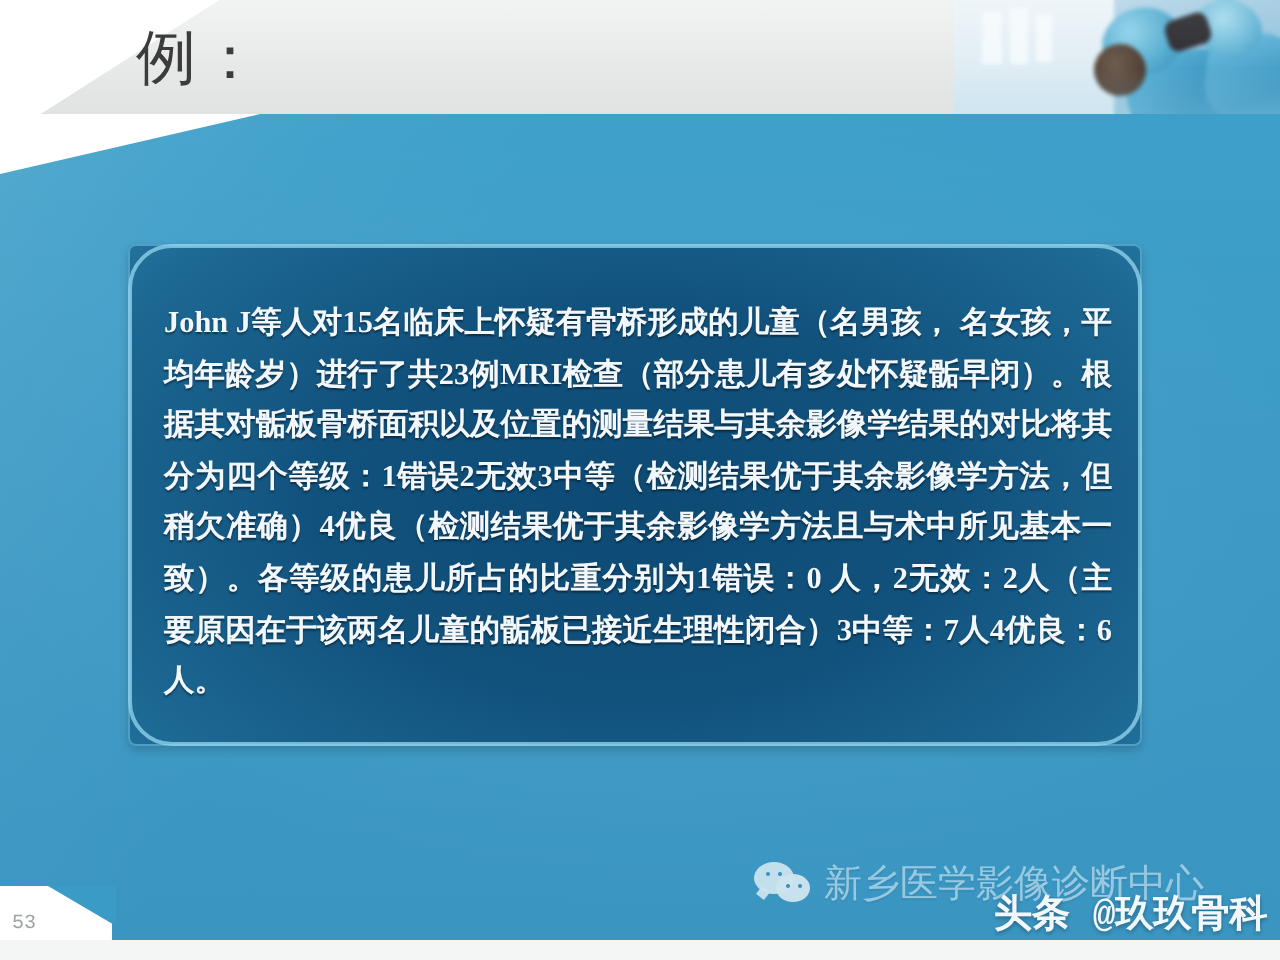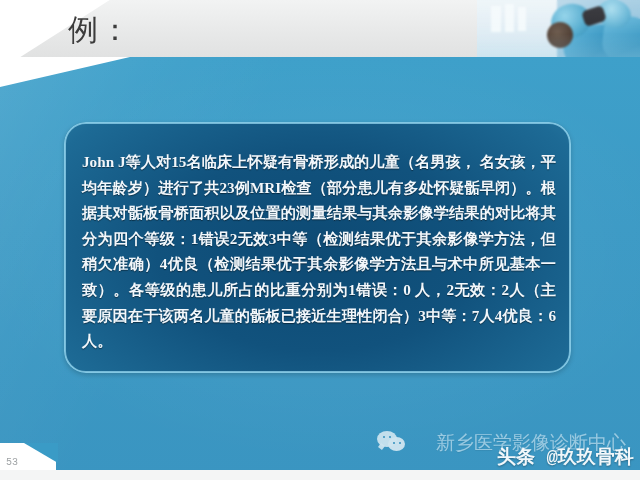--- a/index.html
+++ b/index.html
@@ -142,21 +142,21 @@
     left: 0; top: 0;
     width: 640px; height: 423px;
     background: linear-gradient(118deg, rgba(255,255,255,0.10) 0%, rgba(255,255,255,0.03) 18%, rgba(255,255,255,0) 34%);
   }
 
   
   .panel {
     position: absolute;
     left: 64px; top: 122px;
     width: 507px; height: 251px;
-    border-radius: 22px;
+    border-radius: 4px;
     background:
       radial-gradient(ellipse 420px 260px at 50% 52%, #0d4a74 0%, #11527d 38%, #1d6a95 72%, #3790b6 100%);
     box-shadow: 0 0 0 1px rgba(120,200,230,0.55) inset,
                 0 2px 5px rgba(0,0,0,0.18);
     overflow: hidden;
   }
   .panel-border {
     position: absolute;
     left: 0; top: 0; right: 0; bottom: 0;
     border-radius: 22px;
@@ -227,21 +227,20 @@
   .wechat-icon .e3 { left: 16px; top: 12px; }
   .wechat-icon .e4 { left: 22px; top: 12px; }
   .wechat-text {
     font-size: 19px;
     line-height: 24px;
     color: #d8ecf6;
     font-family: "DejaVu Sans", "Liberation Sans", sans-serif;
     white-space: nowrap;
     opacity: .8;
     text-shadow: 0 1px 1px rgba(0,0,0,.12);
-    margin-left: 24px;
   }
 
   .toutiao-mark {
     position: absolute;
     left: 497px; top: 447px;
     font-size: 19px;
     line-height: 22px;
     font-weight: bold;
     color: #ffffff;
     font-family: Liberation Mono, monospace;

